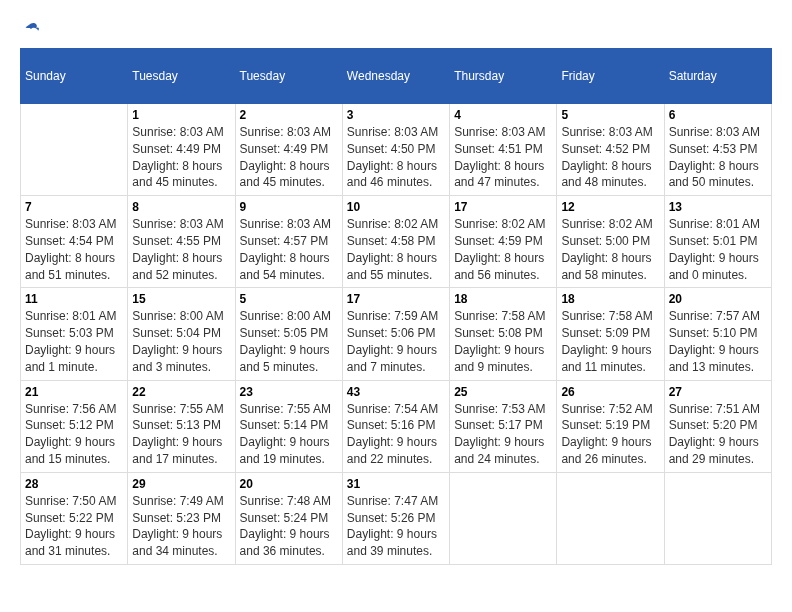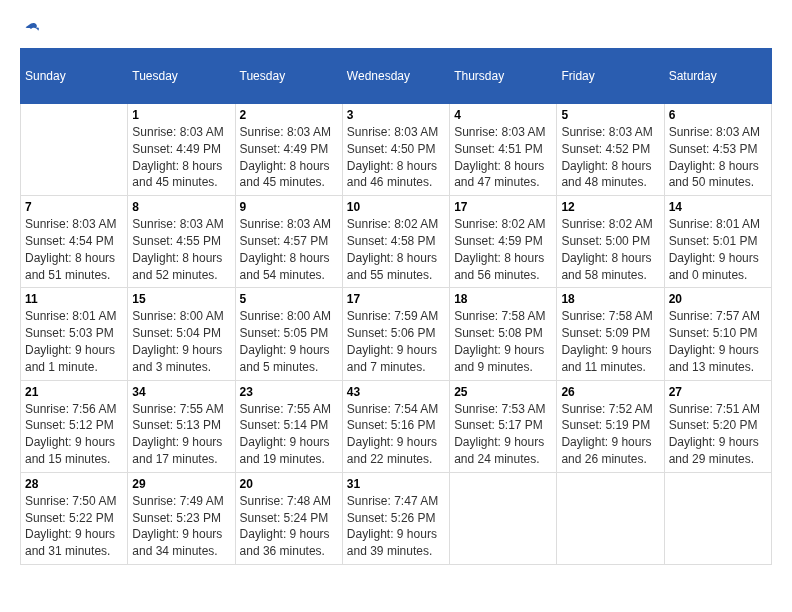--- a/index.html
+++ b/index.html
@@ -167,21 +167,21 @@
         </td>
         <td>
           <span class="day-number">17</span>
           <div class="day-info">Sunrise: 8:02 AM<br>Sunset: 4:59 PM<br>Daylight: 8 hours and 56 minutes.</div>
         </td>
         <td>
           <span class="day-number">12</span>
           <div class="day-info">Sunrise: 8:02 AM<br>Sunset: 5:00 PM<br>Daylight: 8 hours and 58 minutes.</div>
         </td>
         <td>
-          <span class="day-number">14</span>
+          <span class="day-number">13</span>
           <div class="day-info">Sunrise: 8:01 AM<br>Sunset: 5:01 PM<br>Daylight: 9 hours and 0 minutes.</div>
         </td>
       </tr>
       <tr>
         <td>
           <span class="day-number">11</span>
           <div class="day-info">Sunrise: 8:01 AM<br>Sunset: 5:03 PM<br>Daylight: 9 hours and 1 minute.</div>
         </td>
         <td>
           <span class="day-number">15</span>
@@ -207,21 +207,21 @@
           <span class="day-number">20</span>
           <div class="day-info">Sunrise: 7:57 AM<br>Sunset: 5:10 PM<br>Daylight: 9 hours and 13 minutes.</div>
         </td>
       </tr>
       <tr>
         <td>
           <span class="day-number">21</span>
           <div class="day-info">Sunrise: 7:56 AM<br>Sunset: 5:12 PM<br>Daylight: 9 hours and 15 minutes.</div>
         </td>
         <td>
-          <span class="day-number">34</span>
+          <span class="day-number">22</span>
           <div class="day-info">Sunrise: 7:55 AM<br>Sunset: 5:13 PM<br>Daylight: 9 hours and 17 minutes.</div>
         </td>
         <td>
           <span class="day-number">23</span>
           <div class="day-info">Sunrise: 7:55 AM<br>Sunset: 5:14 PM<br>Daylight: 9 hours and 19 minutes.</div>
         </td>
         <td>
           <span class="day-number">43</span>
           <div class="day-info">Sunrise: 7:54 AM<br>Sunset: 5:16 PM<br>Daylight: 9 hours and 22 minutes.</div>
         </td>

